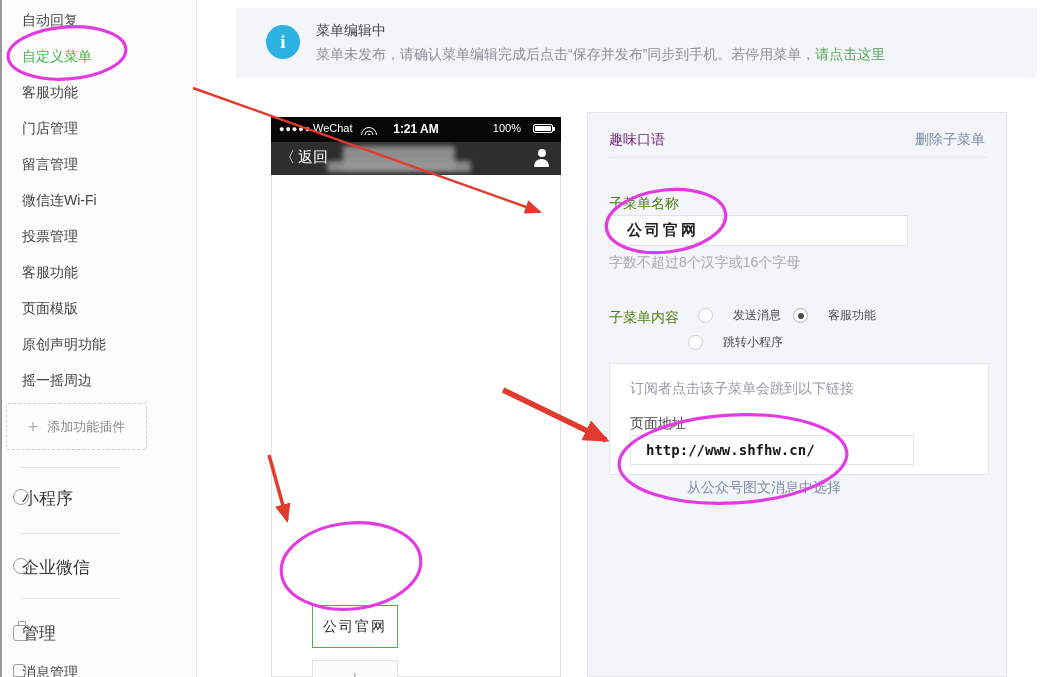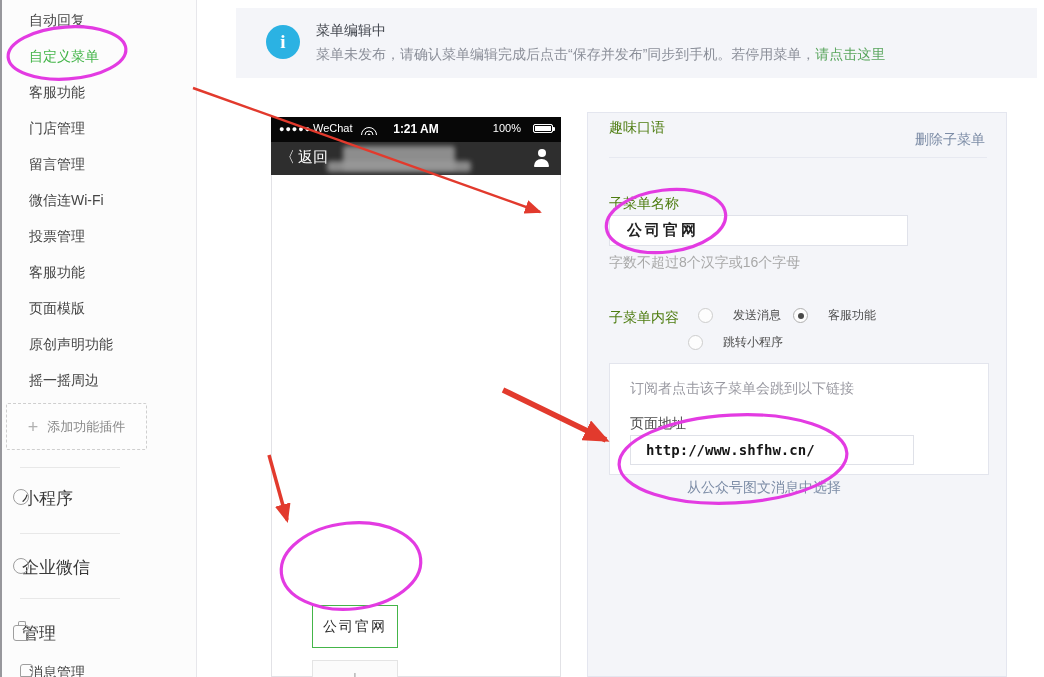--- a/index.html
+++ b/index.html
@@ -3,21 +3,21 @@
 <meta charset="utf-8">
 <style>
   * { margin:0; padding:0; box-sizing:border-box; }
   html,body { background:#fff; }
   body { font-family:"Liberation Sans","DejaVu Sans",sans-serif; }
   .page { position:relative; width:1044px; height:677px; overflow:hidden; background:#fff; }
 
   
   .sidebar { position:absolute; left:0; top:0; width:197px; height:677px; background:#fcfcfc; border-right:1px solid #e7e7eb; }
   .edge { position:absolute; left:0; top:0; width:2px; height:677px; background:#97979c; }
-  .sb-item { position:absolute; left:22px; font-size:14px; color:#464646; cursor:pointer; white-space:nowrap;margin-left:7px; }
+  .sb-item { position:absolute; left:22px; font-size:14px; color:#464646; cursor:pointer; white-space:nowrap; }
   .sb-item.active { color:#44b549; }
   .add-plugin { position:absolute; left:6px; top:403px; width:141px; height:47px; border:1px dashed #cfcfcf; border-radius:2px; display:flex; align-items:center; justify-content:center; gap:9px; color:#8a8a8a; font-size:13px; cursor:pointer; background:#fdfdfd; }
   .add-plugin .plus { font-size:18px; color:#b0b0b0; font-weight:400; line-height:1; }
   .sb-div { position:absolute; left:20px; width:100px; height:1px; background:#e8e8e8; }
   .sb-sec { position:absolute; left:22px; font-size:17px; color:#3a3a3a; cursor:pointer; white-space:nowrap; }
   .sec-icon { position:absolute; left:-9px; width:16px; height:16px; border:1.5px solid #9e9e9e; border-radius:50%; }
   .sec-icon.sq { border-radius:3px; }
   .sec-icon.sq::before { content:''; position:absolute; left:4px; top:-5px; width:6px; height:4px; border:1.5px solid #9e9e9e; border-bottom:none; border-radius:2px 2px 0 0; }
   .sec-icon.bub { border-radius:3px 3px 3px 0; }
 
@@ -50,21 +50,21 @@
   .b2 { left:56px; top:19px; width:144px; height:11px; background:#9a9a9a; opacity:.85; }
   .person { position:absolute; right:11px; top:7px; width:17px; height:18px; }
   .person::before { content:''; position:absolute; left:5px; top:0; width:8px; height:8px; background:#fff; border-radius:50%; }
   .person::after { content:''; position:absolute; left:1px; bottom:0; width:15px; height:8px; background:#fff; border-radius:8px 8px 1px 1px; }
   .pbody { position:absolute; left:0; top:58px; width:290px; height:502px; background:#fff; border:1px solid #e2e2e6; border-top:none; }
   .submenu-pop { position:absolute; left:40px; top:430px; width:86px; height:43px; background:#fff; border:1px solid #44b549; display:flex; align-items:center; justify-content:center; font-size:14px; color:#2b2b2b; letter-spacing:2px; font-family:"Liberation Serif","DejaVu Serif",serif; cursor:pointer; }
   .addbox { position:absolute; left:40px; top:485px; width:86px; height:35px; background:#fbfbfb; border:1px solid #e4e4e4; display:flex; align-items:center; justify-content:center; font-size:21px; color:#b8b8b8; cursor:pointer; }
 
   
   .panel { position:absolute; left:587px; top:112px; width:420px; height:565px; background:#f4f5f9; border:1px solid #e4e6ef; }
-  .p-title { position:absolute; left:21px; top:6px; font-size:14px; color:#4d7c0f; }
+  .p-title { position:absolute; left:21px; top:18px; font-size:14px; color:#701a75; }
   .p-del { position:absolute; right:21px; top:18px; font-size:14px; color:#7c8ca6; cursor:pointer; text-decoration:none; }
   .p-div { position:absolute; left:21px; top:44px; width:378px; height:1px; background:#e7e9f1; }
   .lbl { position:absolute; left:21px; font-size:14px; color:#4d7c0f; }
   .name-input { position:absolute; left:21px; top:102px; width:299px; height:31px; background:#fff; border:1px solid #e0e2ea; font-family:"Liberation Serif","DejaVu Serif",serif; font-size:15px; font-weight:bold; letter-spacing:3px; color:#222; padding-left:17px; outline:none; }
   .hint { position:absolute; left:21px; top:141px; font-size:14px; color:#a8a8a8; }
   .radio-opt { position:absolute; display:flex; align-items:center; gap:20px; font-size:12px; color:#4c4c4c; cursor:pointer; }
   .radio { width:15px; height:15px; border-radius:50%; border:1px solid #cdcdcd; background:#fdfdfd; position:relative; flex:0 0 auto; }
   .radio.checked { border-color:#b0b0b0; }
   .radio.checked::after { content:''; position:absolute; left:3.5px; top:3.5px; width:6px; height:6px; border-radius:50%; background:#4a4a4a; }
   .jumpbox { position:absolute; left:21px; top:250px; width:380px; height:112px; background:#fff; border:1px solid #e3e5ed; }

